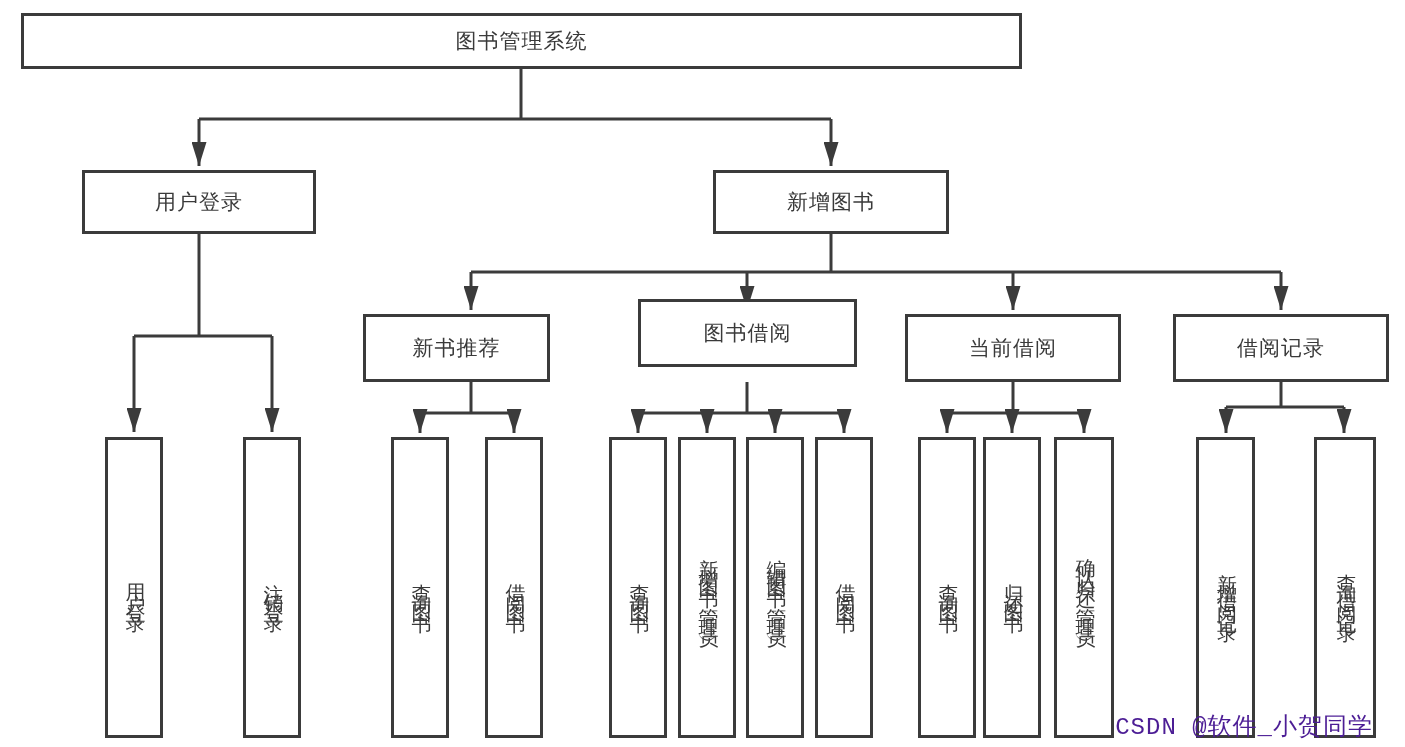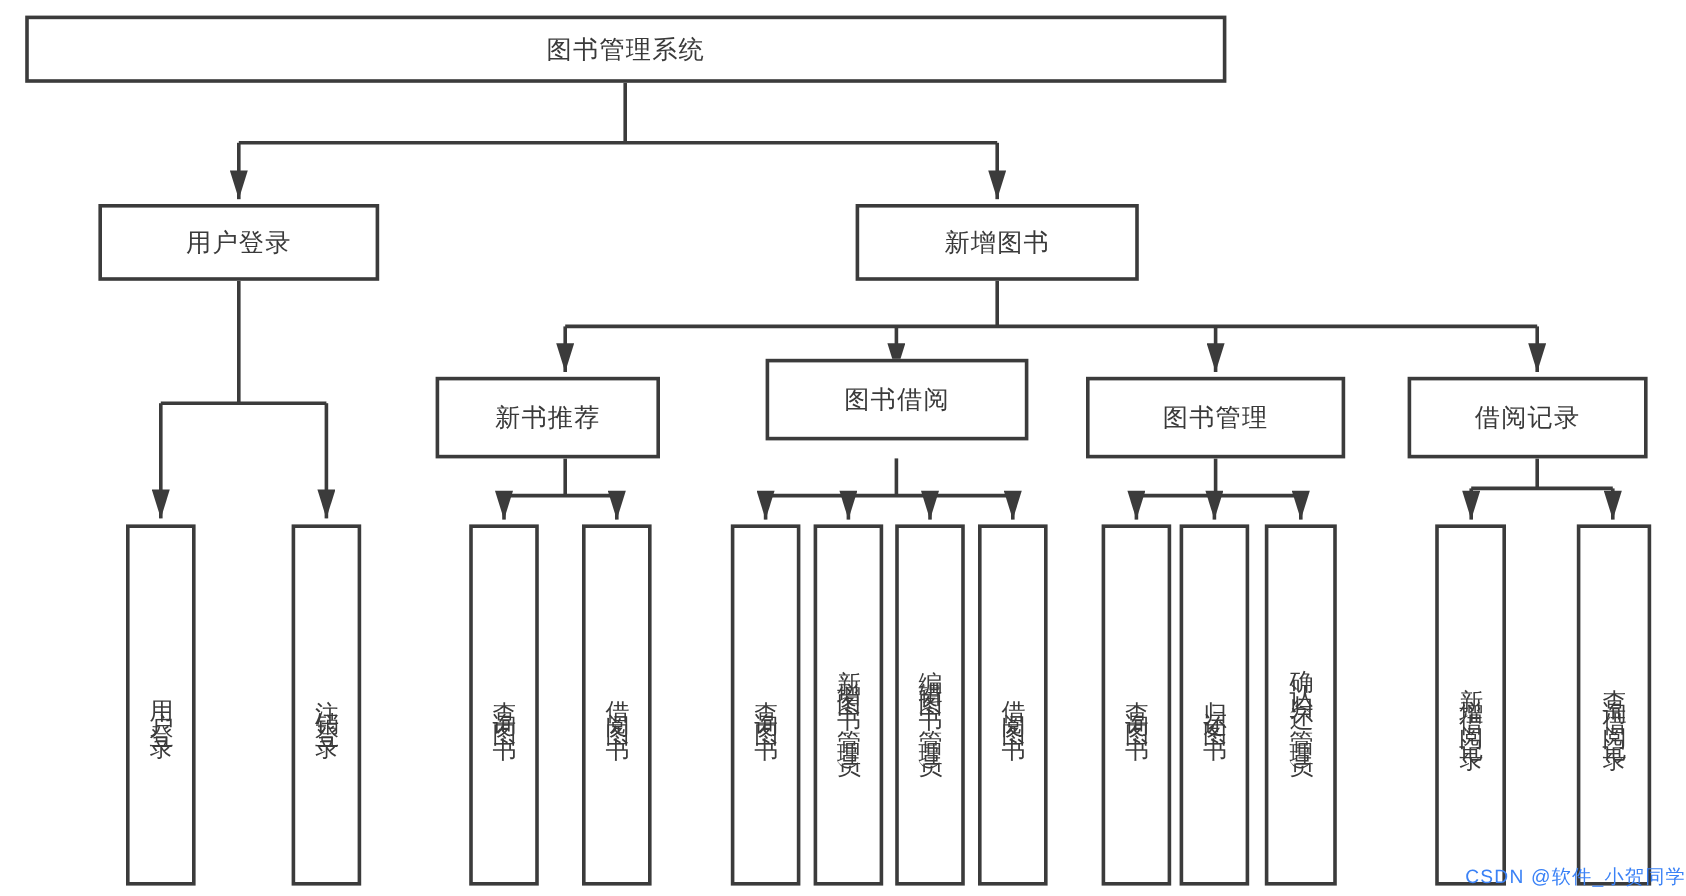--- a/index.html
+++ b/index.html
@@ -1,21 +1,21 @@
 <!DOCTYPE html>
 <html><head>
 <meta charset="utf-8">
 <style>
   html, body { margin: 0; padding: 0; background: #ffffff; }
   .canvas {
     position: relative;
     width: 1405px;
     height: 747px;
     background: #ffffff;
-    font-family: Liberation Sans, sans-serif;
+    font-family: Liberation Mono, monospace;
     color: #3a3a3a;
     overflow: hidden;
   }
   .connectors {
     position: absolute;
     left: 0; top: 0;
     width: 1405px; height: 747px;
     pointer-events: none;
   }
   .node {
@@ -52,41 +52,41 @@
   }
   
   #n-root   { left: 21px;  top: 13px;  width: 1001px; height: 56px; }
   
   #n-user   { left: 82px;  top: 170px; width: 234px; height: 64px; }
   #n-mgmt   { left: 713px; top: 170px; width: 236px; height: 64px; }
   
   #n-newbook{ left: 363px; top: 314px; width: 187px; height: 68px; }
   #n-borrow { left: 638px; top: 299px; width: 219px; height: 68px; align-items: center; }
   #n-current{ left: 905px; top: 314px; width: 216px; height: 68px; }
-  #n-record { left: 1173px;top: 314px; width: 200px; height: 68px; }
+  #n-record { left: 1173px;top: 314px; width: 216px; height: 68px; }
   
   #l-0  { left: 105px; }
   #l-1  { left: 243px; }
   #l-2  { left: 391px; }
   #l-3  { left: 485px; }
   #l-4  { left: 609px; }
   #l-5  { left: 678px; }
   #l-6  { left: 746px; }
   #l-7  { left: 815px; }
   #l-8  { left: 918px; }
   #l-9  { left: 983px; }
   #l-10 { left: 1054px; width: 60px; }
   #l-11 { left: 1196px; width: 59px; }
   #l-12 { left: 1314px; width: 62px; }
   .watermark {
     position: absolute;
-    right: 0;
+    right: 32px;
     bottom: 5px;
-    font-size: 16px;
-    color: #3b82f6;
+    font-size: 24px;
+    color: #4c1d95;
     letter-spacing: 1px;
     z-index: 10;
     white-space: nowrap;
   }
 </style>
 </head>
 <body>
 
 <div class="canvas">
 
@@ -151,21 +151,21 @@
     <span>新增图书</span>
   </div>
 
   <div class="node" id="n-newbook">
     <span>新书推荐</span>
   </div>
   <div class="node" id="n-borrow">
     <span>图书借阅</span>
   </div>
   <div class="node" id="n-current">
-    <span>图书管理</span>
+    <span>当前借阅</span>
   </div>
   <div class="node" id="n-record">
     <span>借阅记录</span>
   </div>
 
   <div class="leaf" id="l-0">
     <span>用户登录</span>
   </div>
   <div class="leaf" id="l-1">
     <span>注销登录</span>

